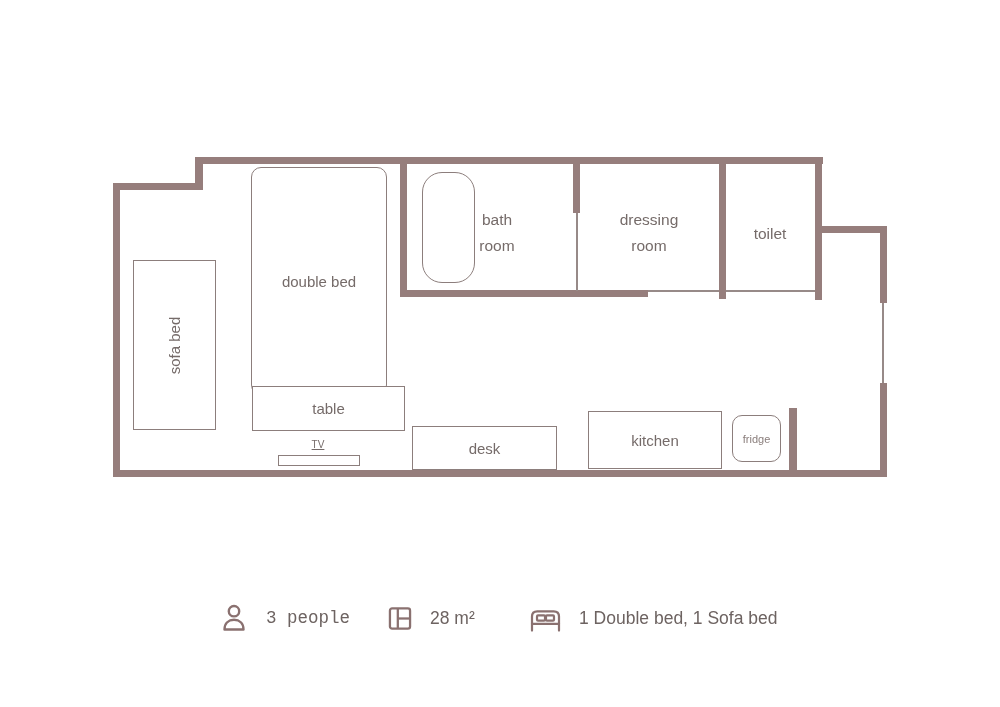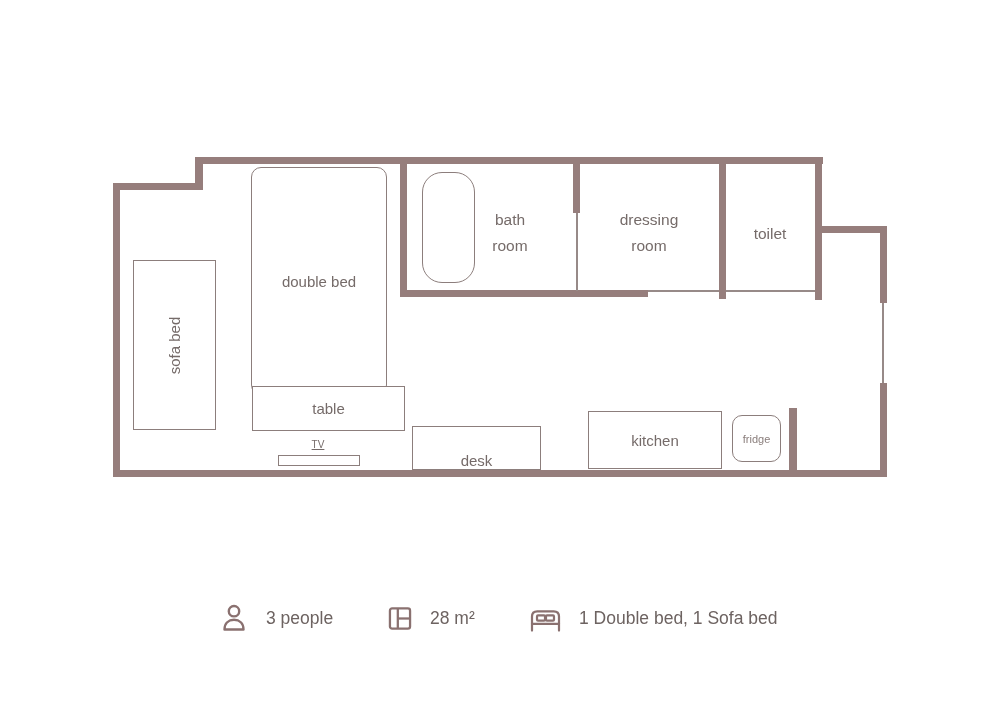--- a/index.html
+++ b/index.html
@@ -49,44 +49,44 @@
     <span>sofa bed</span>
   </div>
   <div class="furn" style="left:251px;top:167px;width:136px;height:228px;border-radius:10px;">
     <span>double bed</span>
   </div>
   <div class="furn" style="left:252px;top:363px;width:153px;height:45px;margin-top:23px;">
     <span>table</span>
   </div>
   <div class="tvlbl" style="left:288px;top:439px;width:60px;">TV</div>
   <div class="furn" style="left:278px;top:455px;width:82px;height:11px;"></div>
-  <div class="furn" style="left:412px;top:426px;width:129px;height:44px;align-items:flex-end;">
+  <div class="furn" style="left:412px;top:426px;width:145px;height:44px;">
     <span>desk</span>
   </div>
   <div class="furn" style="left:588px;top:411px;width:134px;height:58px;">
     <span>kitchen</span>
   </div>
   <div class="furn small" style="left:732px;top:415px;width:49px;height:47px;border-radius:10px;">
     <span>fridge</span>
   </div>
   <div class="furn" style="left:422px;top:172px;width:53px;height:111px;border-radius:20px;"></div>
 
-  <div class="roomlbl" style="left:450px;top:207px;width:120px;">
+  <div class="roomlbl" style="left:437px;top:207px;width:120px;">
     <span>bath</span><br>
     <span>room</span>
   </div>
   <div class="roomlbl" style="left:589px;top:207px;width:120px;">
     <span>dressing</span><br>
     <span>room</span>
   </div>
   <div class="roomlbl" style="left:710px;top:221px;width:120px;">toilet</div>
 </div>
 
 <div class="legend">
-  <div class="leg-item" style="left:218px;">
+  <div class="leg-item" style="left:218px;font-family:Liberation Mono, monospace;">
     <svg width="32" height="33" viewBox="0 0 32 33" fill="none" stroke="currentColor" stroke-width="2.4" stroke-linecap="round" stroke-linejoin="round">
       <circle cx="16" cy="9.2" r="5.2"></circle>
       <path d="M6.5 27.5 C6.5 21.2 10.6 17.8 16 17.8 C21.4 17.8 25.5 21.2 25.5 27.5 Z"></path>
     </svg>
     <span class="leg-label">3 people</span>
   </div>
   <div class="leg-item" style="left:386px;">
     <svg width="28" height="29" viewBox="0 0 32 33" fill="none" stroke="currentColor" stroke-width="2.6" stroke-linejoin="round">
       <rect x="4.5" y="5" width="23" height="23" rx="2.5"></rect>
       <line x1="13.5" y1="5" x2="13.5" y2="28"></line>

